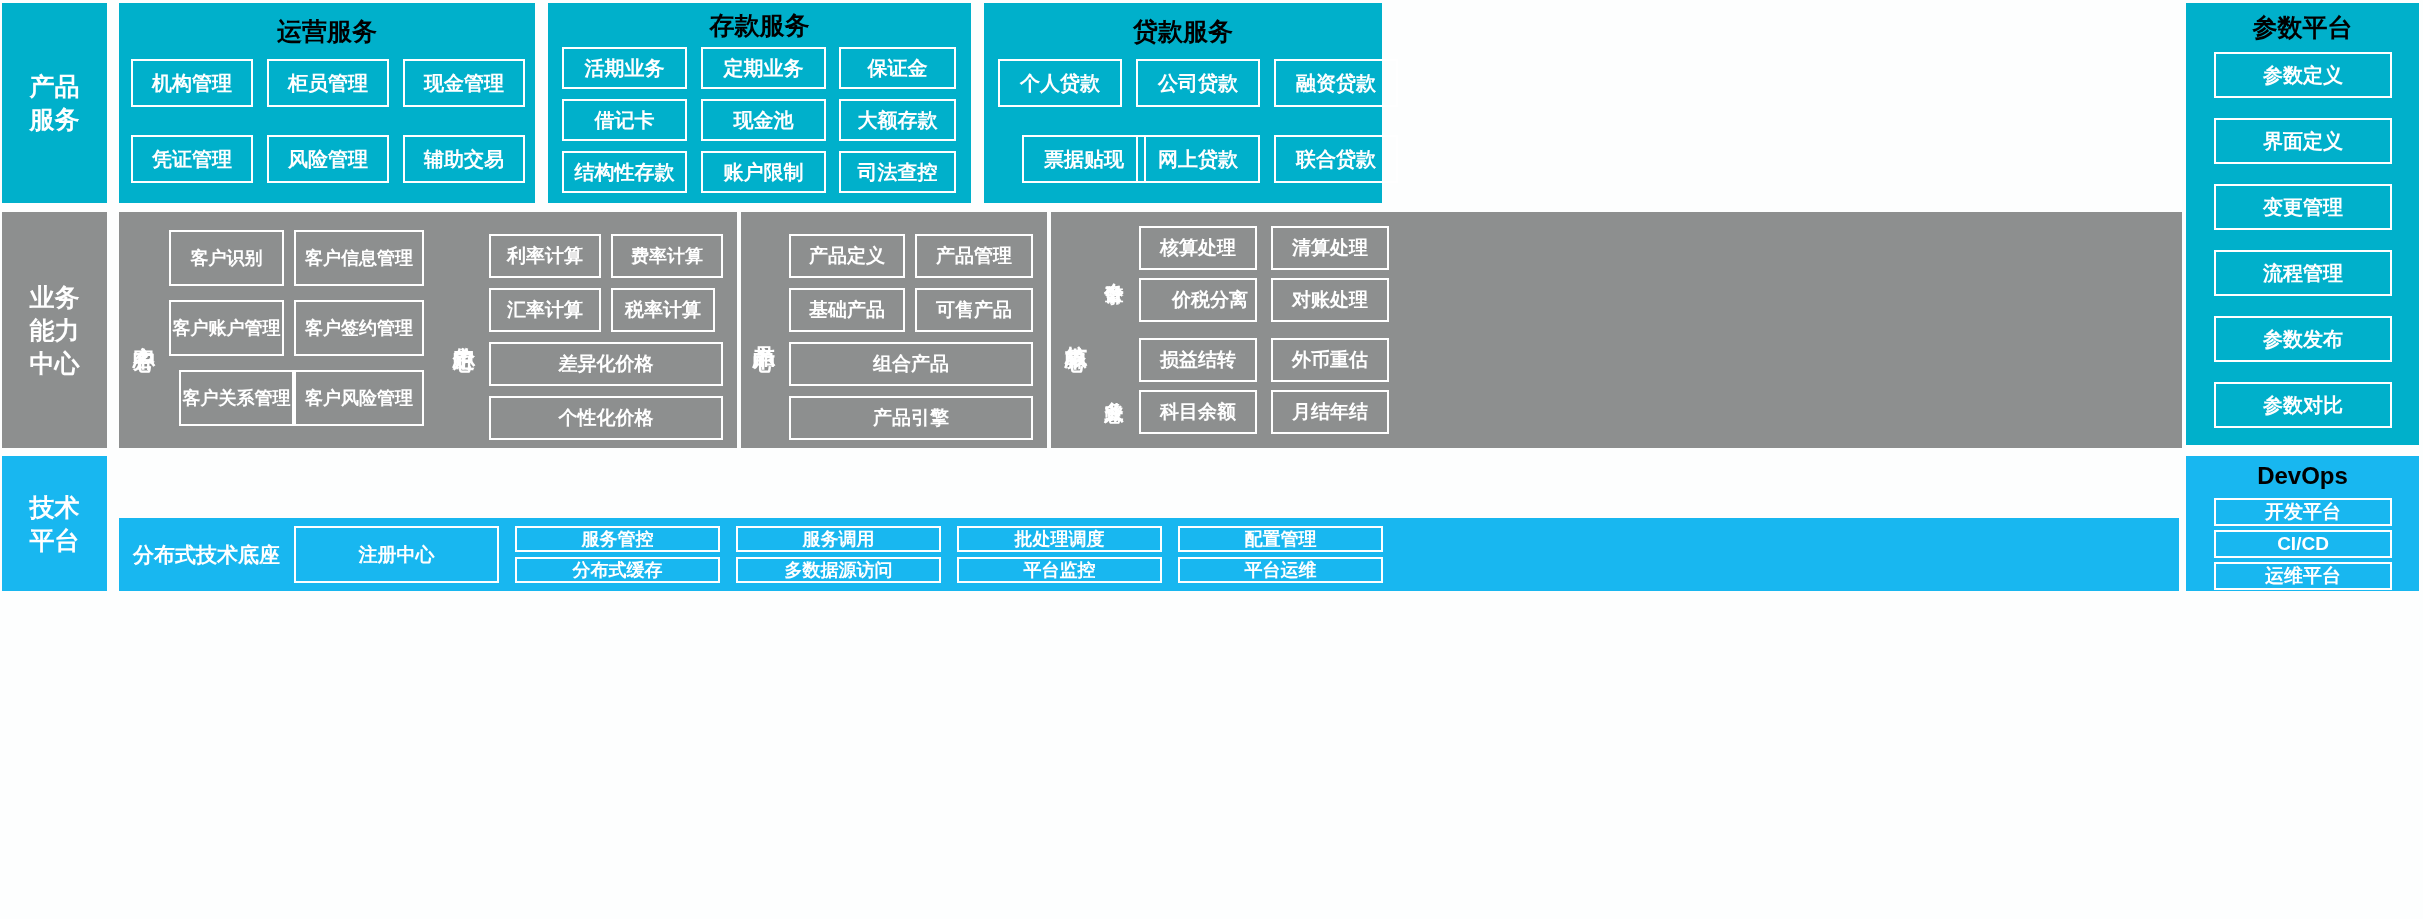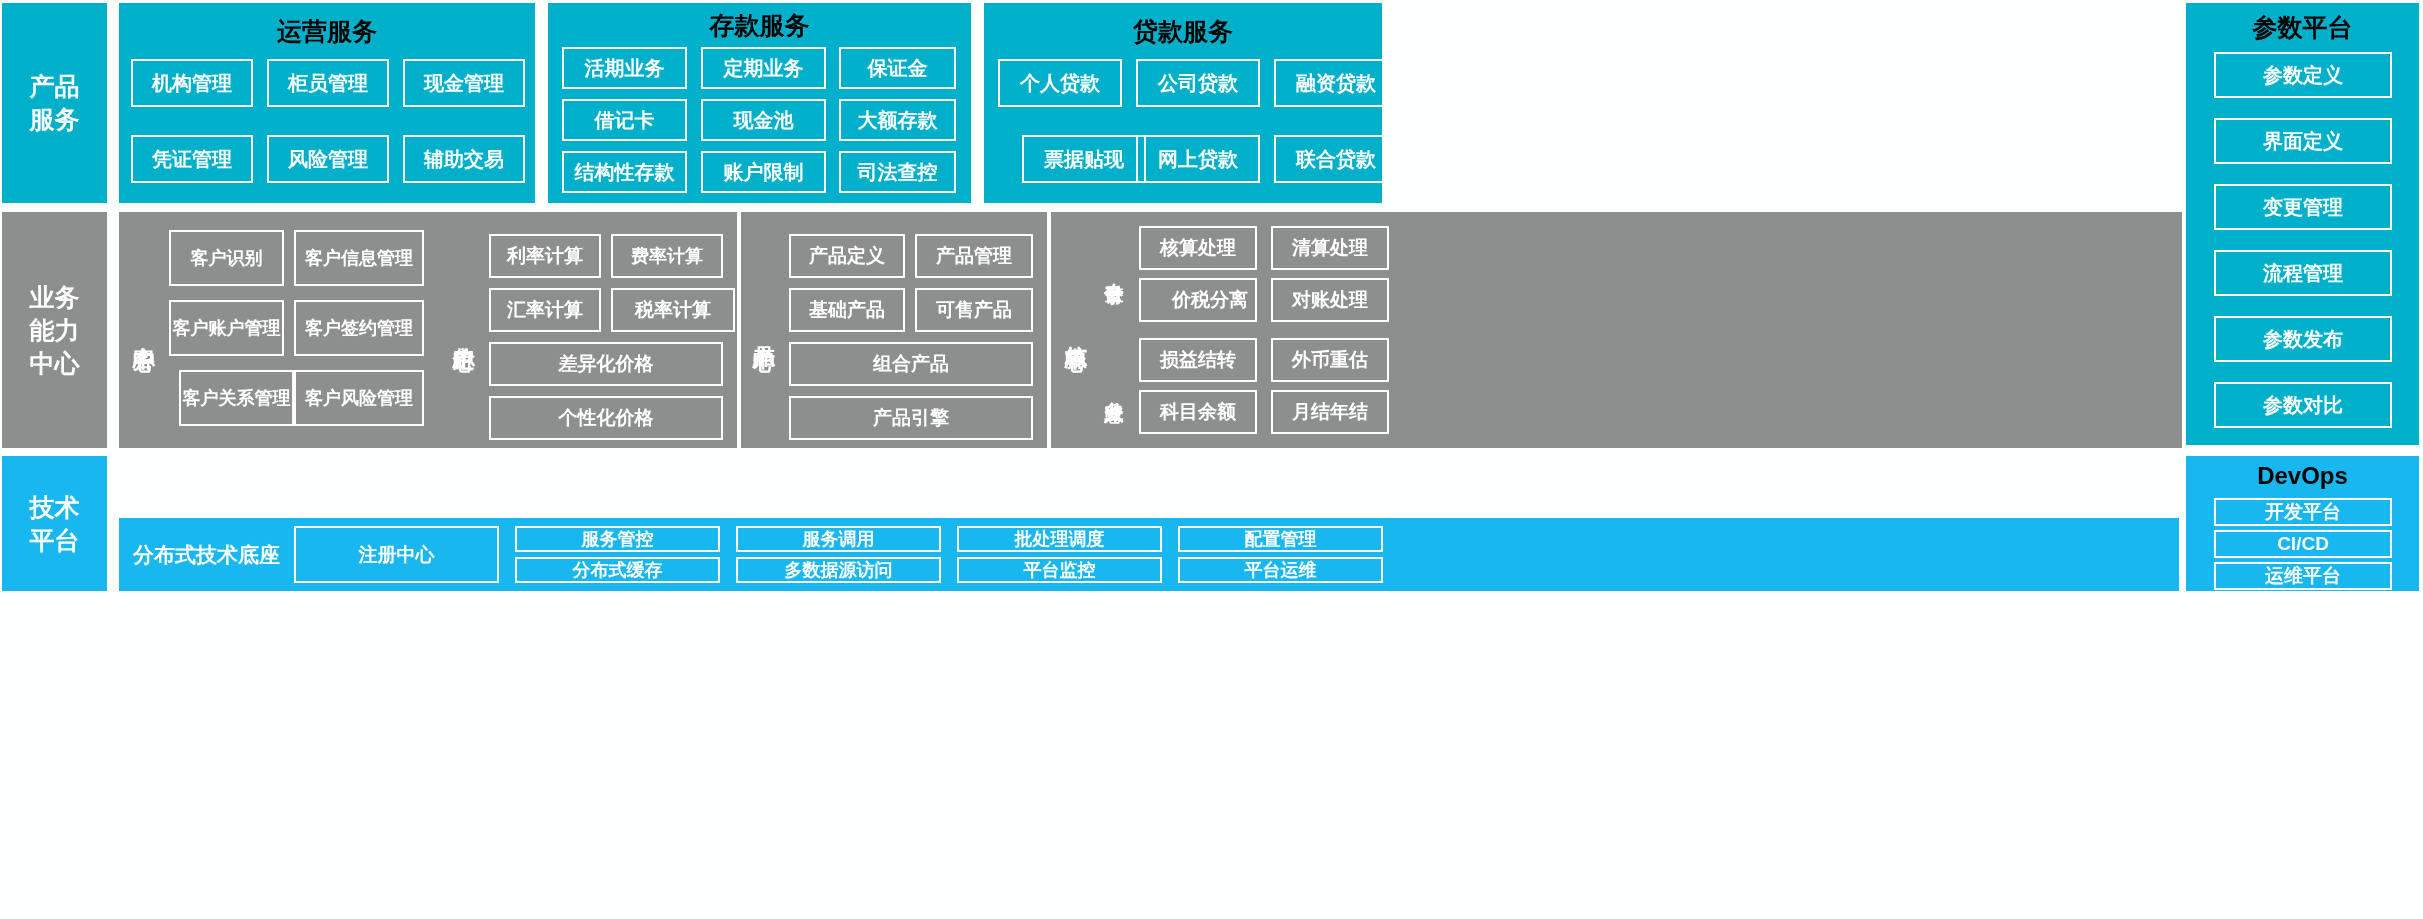--- a/index.html
+++ b/index.html
@@ -190,21 +190,21 @@
       <div class="tile" style="position:absolute;left:175px;top:158px;width:130px;height:56px;font-size:18px;">客户风险管理</div>
     </div>
   </div>
 
   <div class="band gray" id="price-group">
     <div class="grp-inner">
       <div class="vlabel" style="position:absolute;left:6px;top:0;width:34px;height:100%;">定价中心</div>
       <div class="tile" style="position:absolute;left:48px; top:22px; width:112px;height:44px;font-size:19px;">利率计算</div>
       <div class="tile" style="position:absolute;left:170px;top:22px; width:112px;height:44px;font-size:18px;">费率计算</div>
       <div class="tile" style="position:absolute;left:48px; top:76px; width:112px;height:44px;font-size:19px;">汇率计算</div>
-      <div class="tile" style="position:absolute;left:170px;top:76px; width:124px;height:44px;font-size:19px;">税率计算</div>
+      <div class="tile" style="position:absolute;left:170px;top:76px; width:104px;height:44px;font-size:19px;">税率计算</div>
       <div class="tile" style="position:absolute;left:48px; top:130px;width:234px;height:44px;font-size:19px;">差异化价格</div>
       <div class="tile" style="position:absolute;left:48px; top:184px;width:234px;height:44px;font-size:19px;">个性化价格</div>
     </div>
   </div>
 
   <div class="band gray" id="prod-group">
     <div class="grp-inner">
       <div class="vlabel" style="position:absolute;left:6px;top:0;width:34px;height:100%;">产品中心</div>
       <div class="tile" style="position:absolute;left:48px; top:22px; width:116px;height:44px;font-size:19px;">产品定义</div>
       <div class="tile" style="position:absolute;left:174px;top:22px; width:118px;height:44px;font-size:19px;">产品管理</div>

